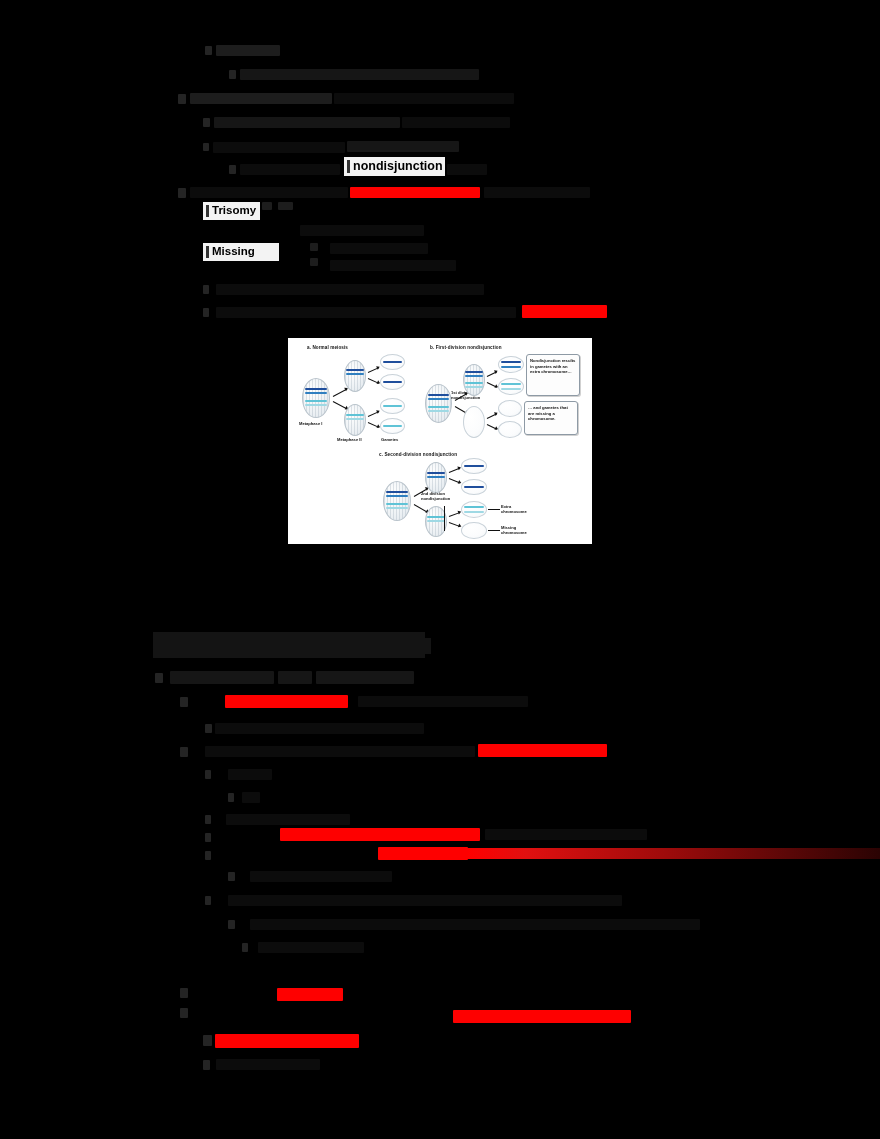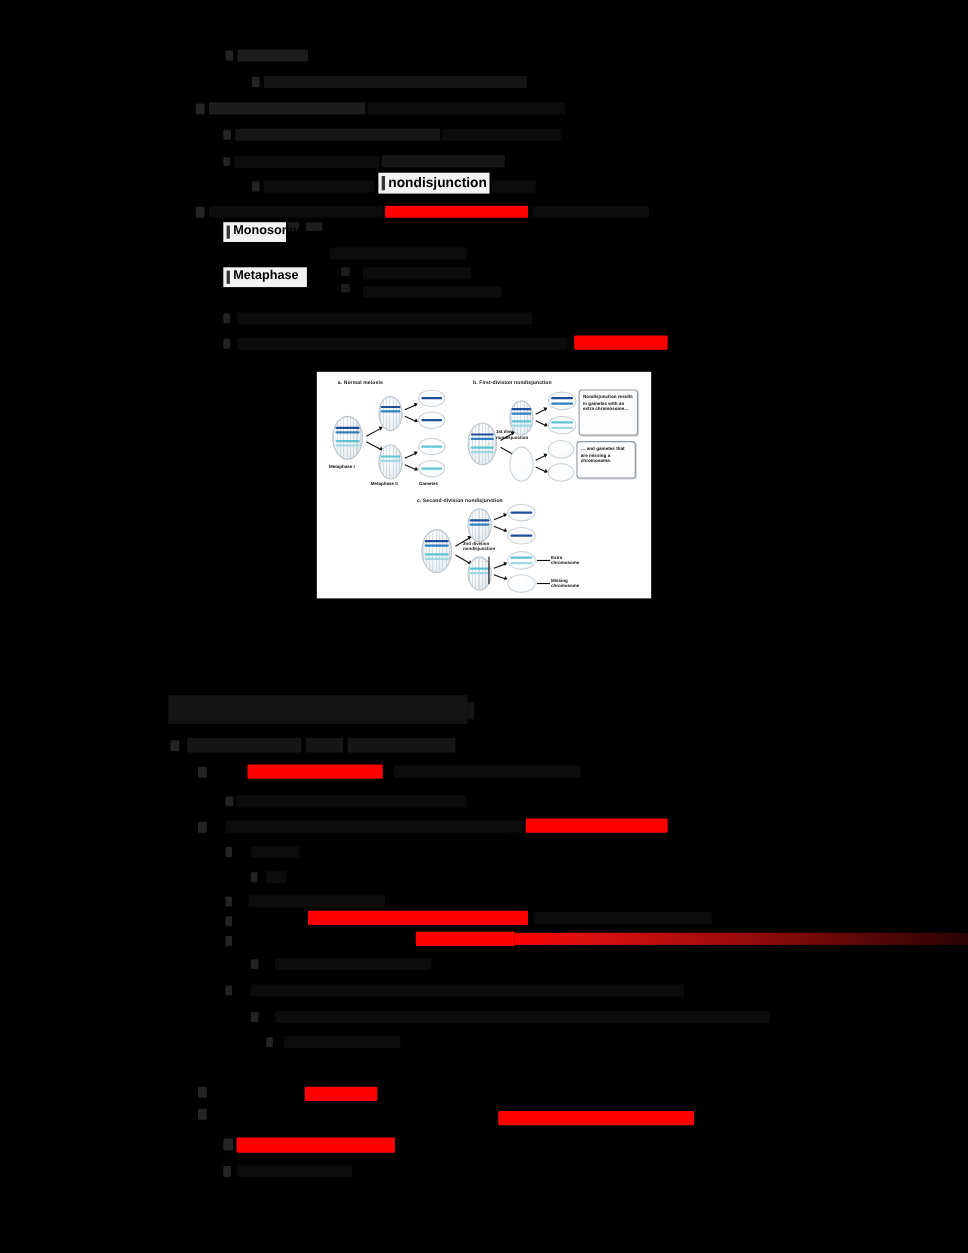--- a/index.html
+++ b/index.html
@@ -150,27 +150,27 @@
     <div class="rtext bullet" style="left:178px;top:188px;width:8px;height:10px;"></div>
     <div class="rtext dk" style="left:190px;top:187px;width:158px;height:11px;"></div>
     <div class="redrun" style="left:350px;top:187px;width:130px;height:11px;"></div>
     <div class="rtext dk" style="left:484px;top:187px;width:106px;height:11px;"></div>
 
     <div class="rtext bullet" style="left:203px;top:208px;width:6px;height:9px;"></div>
     <div class="rtext lt" style="left:262px;top:202px;width:10px;height:8px;"></div>
     <div class="rtext lt" style="left:278px;top:202px;width:15px;height:8px;"></div>
     <div class="hl" style="left:203px;top:202px;width:57px;height:18px;font-size:11.5px;">
       <span class="tick"></span>
-      <span>Monosomy</span>
+      <span>Trisomy</span>
     </div>
     <div class="rtext dk" style="left:300px;top:225px;width:124px;height:11px;"></div>
 
     <div class="hl" style="left:203px;top:243px;width:76px;height:18px;font-size:11.5px;">
       <span class="tick"></span>
-      <span>Metaphase</span>
+      <span>Missing</span>
     </div>
     <div class="rtext lt" style="left:310px;top:243px;width:8px;height:8px;"></div>
     <div class="rtext lt" style="left:310px;top:258px;width:8px;height:8px;"></div>
     <div class="rtext dk" style="left:330px;top:243px;width:98px;height:11px;"></div>
     <div class="rtext dk" style="left:330px;top:260px;width:126px;height:11px;"></div>
 
     <div class="rtext bullet" style="left:203px;top:285px;width:6px;height:9px;"></div>
     <div class="rtext dk" style="left:216px;top:284px;width:268px;height:11px;"></div>
 
     <div class="rtext bullet" style="left:203px;top:308px;width:6px;height:9px;"></div>

